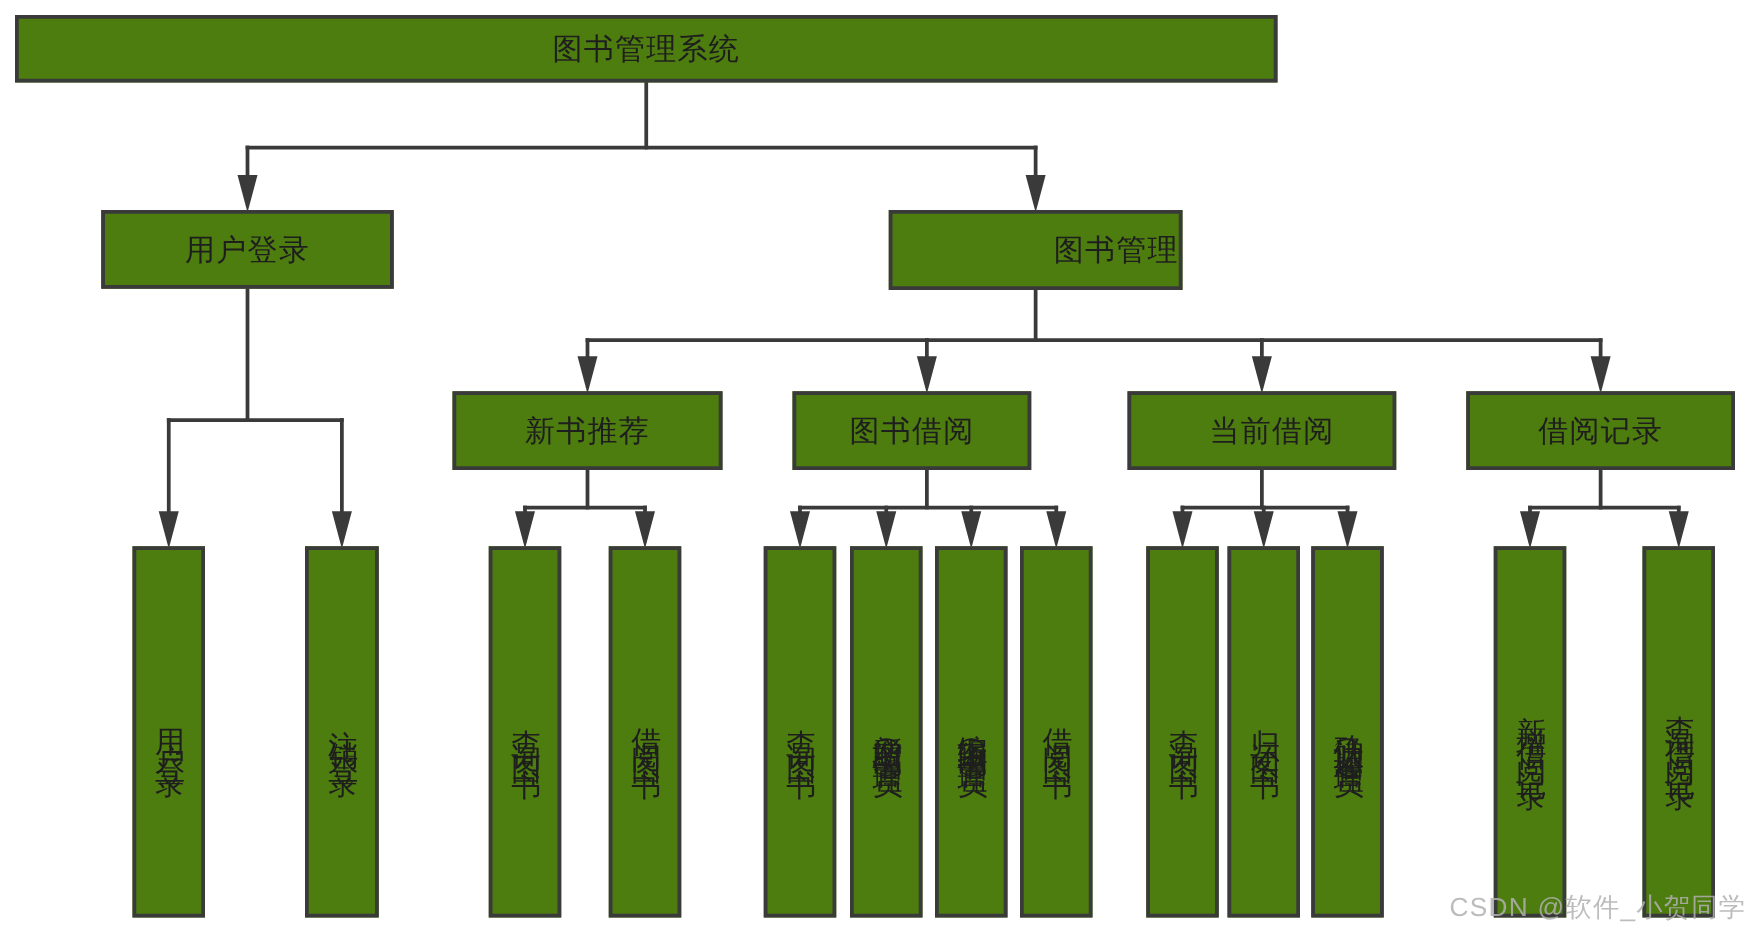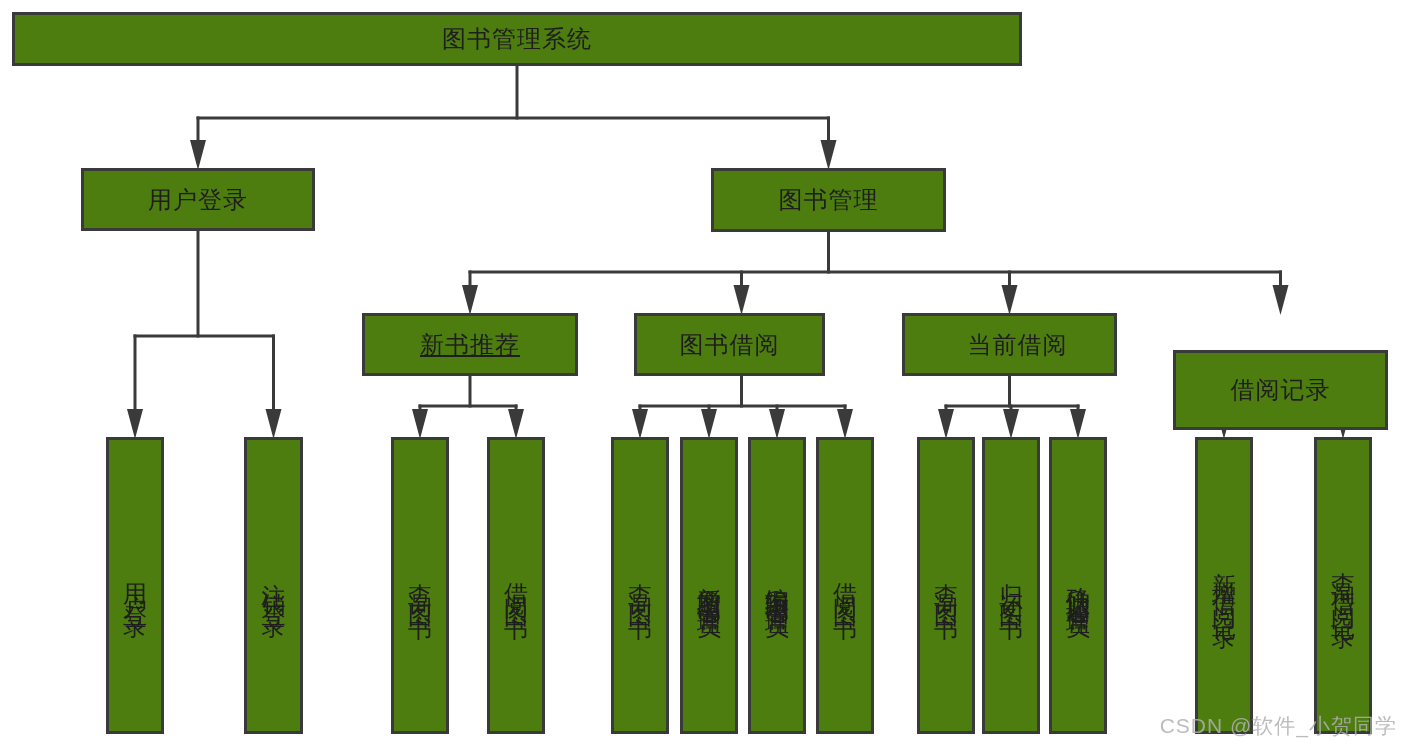--- a/index.html
+++ b/index.html
@@ -110,33 +110,33 @@
       <line x1="1343" y1="406" x2="1343" y2="413" stroke="#3a3a3a" stroke-width="3" stroke-linecap="square"></line>
       <polygon points="1343,439 1335,409 1351,409" fill="#3a3a3a"></polygon>
     </svg>
 
   <div class="node h" style="left: 12px; top: 12px; width: 1010px; height: 54px; border-color: rgb(58, 58, 58);">
       <span class="lbl" style="color: rgb(30, 30, 30);">图书管理系统</span>
     </div>
     <div class="node h" style="left: 81px; top: 168px; width: 234px; height: 63px; border-color: rgb(58, 58, 58);">
       <span class="lbl" style="color: rgb(30, 30, 30);">用户登录</span>
     </div>
-    <div class="node h" style="left: 711px; top: 168px; width: 235px; height: 64px; border-color: rgb(58, 58, 58);">
+    <div class="node h" style="left: 711px; top: 168px; width: 235px; height: 64px; border-color: rgb(58, 58, 58); justify-content: flex-end;">
       <span class="lbl" style="color: rgb(30, 30, 30);">图书管理</span>
     </div>
-    <div class="node h" style="left: 362px; top: 313px; width: 216px; height: 63px; border-color: rgb(58, 58, 58); text-decoration: underline;">
+    <div class="node h" style="left: 362px; top: 313px; width: 216px; height: 63px; border-color: rgb(58, 58, 58);">
       <span class="lbl" style="color: rgb(30, 30, 30);">新书推荐</span>
     </div>
     <div class="node h" style="left: 634px; top: 313px; width: 191px; height: 63px; border-color: rgb(58, 58, 58);">
       <span class="lbl" style="color: rgb(30, 30, 30);">图书借阅</span>
     </div>
     <div class="node h" style="left: 902px; top: 313px; width: 215px; height: 63px; border-color: rgb(58, 58, 58);">
       <span class="lbl" style="color: rgb(30, 30, 30); margin-left: 16px;">当前借阅</span>
     </div>
-    <div class="node h" style="left: 1173px; top: 313px; width: 215px; height: 80px; border-color: rgb(58, 58, 58); margin-top: 37px;">
+    <div class="node h" style="left: 1173px; top: 313px; width: 215px; height: 63px; border-color: rgb(58, 58, 58);">
       <span class="lbl" style="color: rgb(30, 30, 30);">借阅记录</span>
     </div>
     <div class="node v" style="left: 106px; top: 437px; width: 58px; height: 297px; border-color: rgb(58, 58, 58);">
       <span class="lbl" style="color: rgb(30, 30, 30); letter-spacing: 11px;">用户登录</span>
     </div>
     <div class="node v" style="left: 244px; top: 437px; width: 59px; height: 297px; border-color: rgb(58, 58, 58);">
       <span class="lbl" style="color: rgb(30, 30, 30); letter-spacing: 11px;">注销登录</span>
     </div>
     <div class="node v" style="left: 391px; top: 437px; width: 58px; height: 297px; border-color: rgb(58, 58, 58);">
       <span class="lbl" style="color: rgb(30, 30, 30); letter-spacing: 11px;">查询图书</span>

